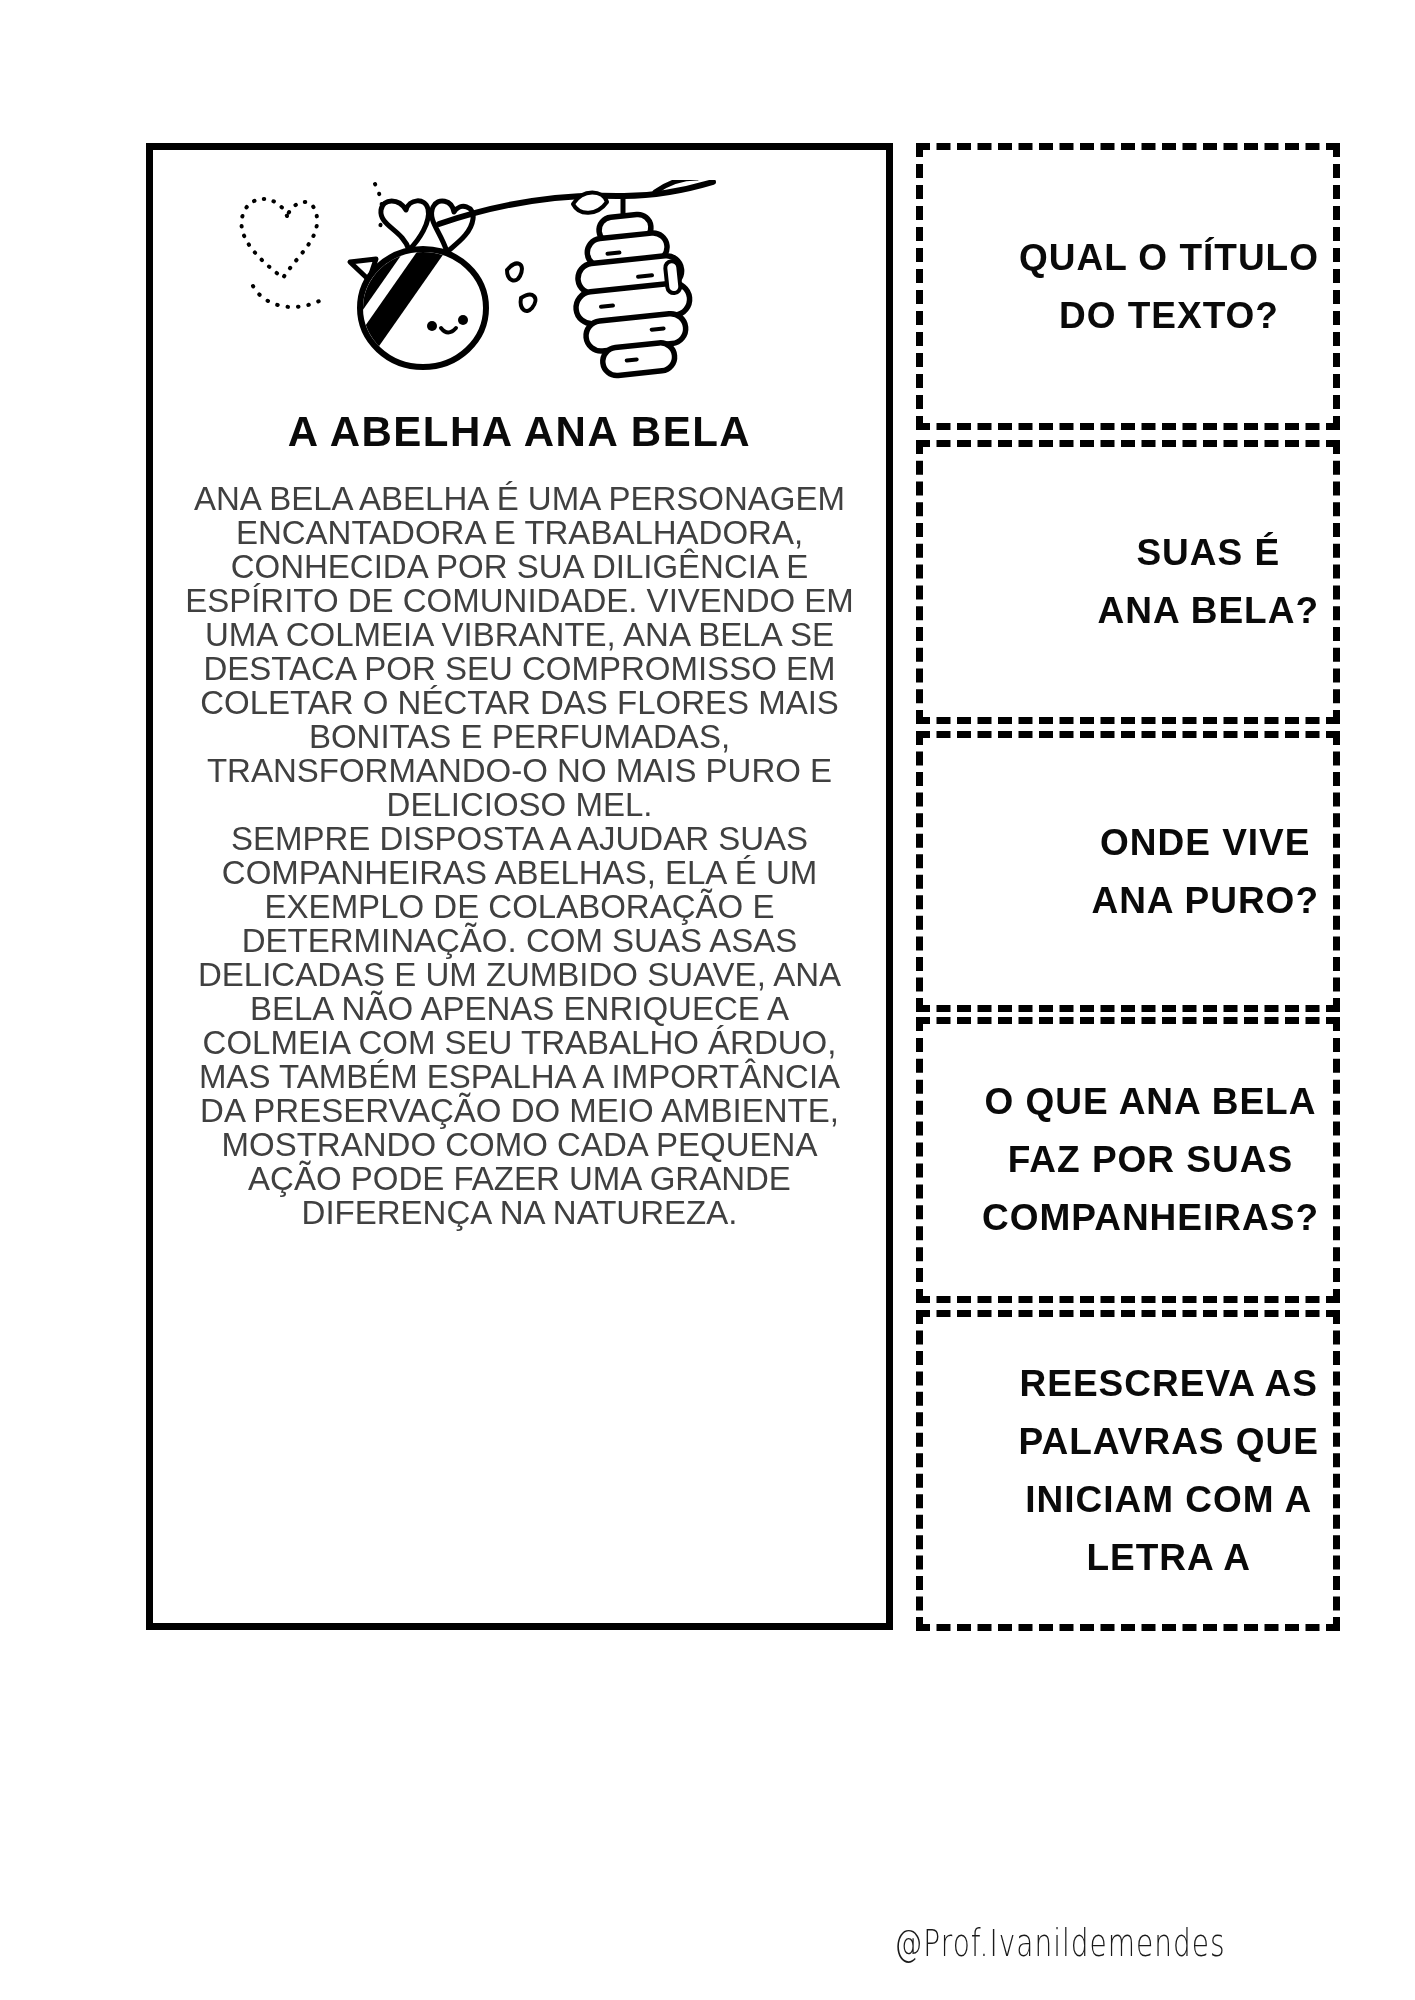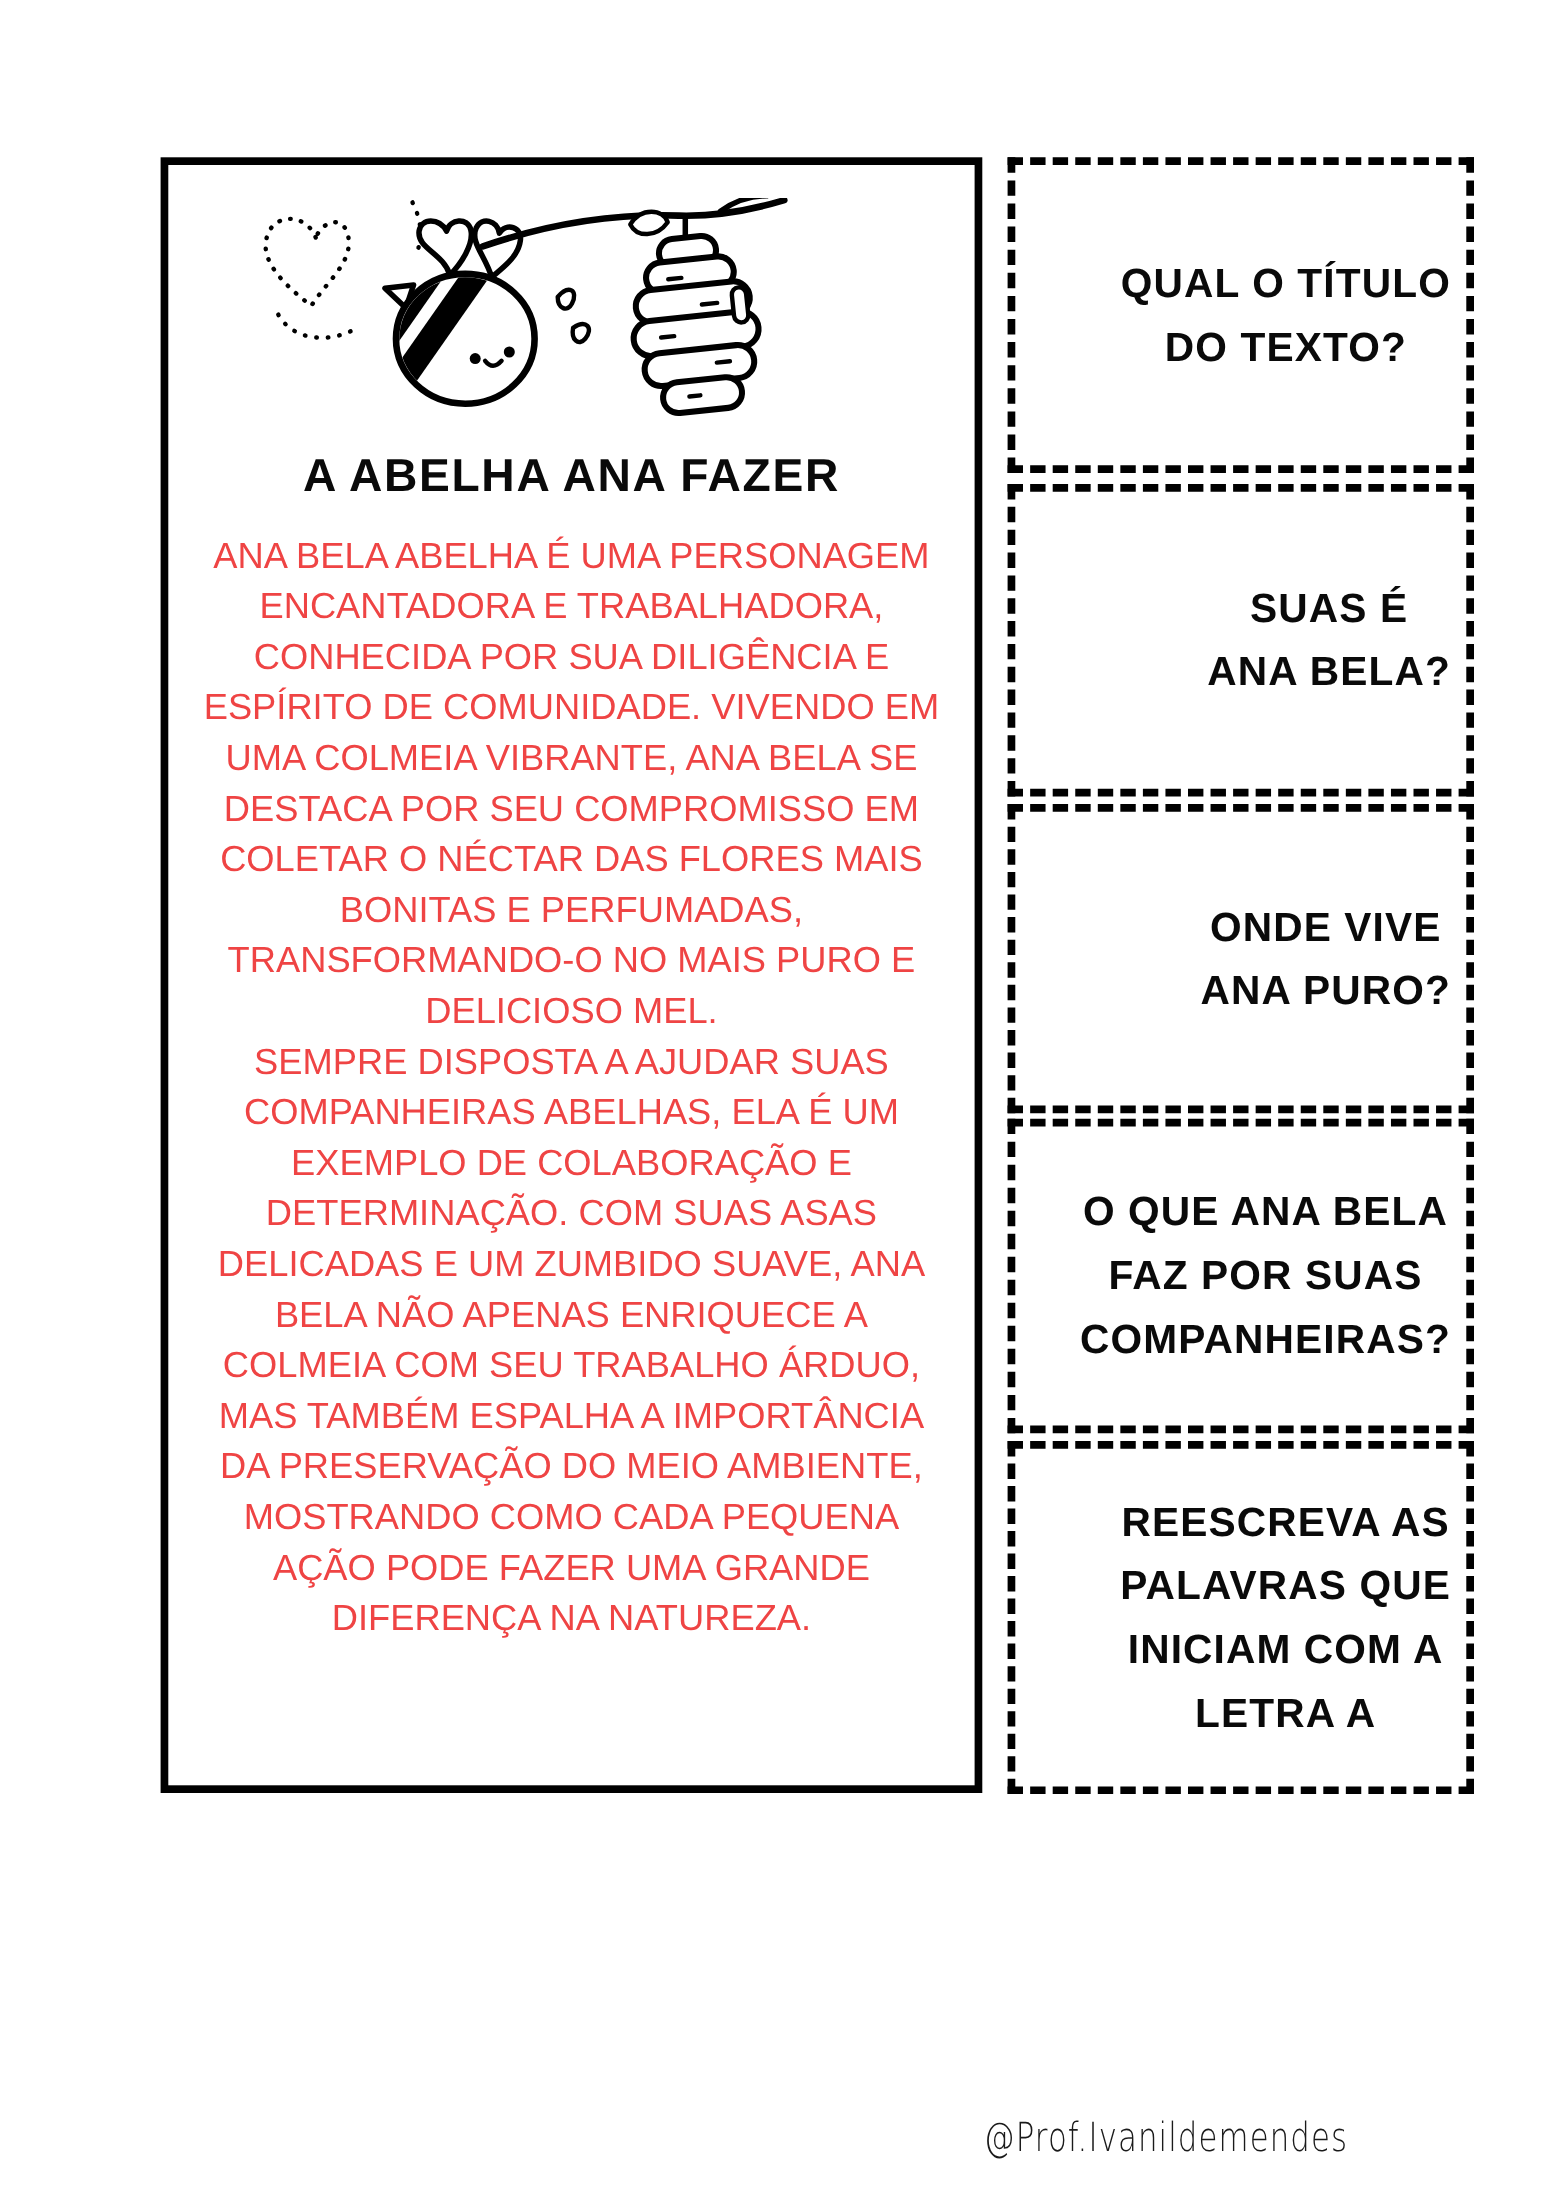--- a/index.html
+++ b/index.html
@@ -17,22 +17,22 @@
   .illustration{
     position:absolute;left:72px;top:30px;width:492px;height:230px;
   }
   .card-title{
     position:absolute;left:0;top:258px;width:100%;
     text-align:center;font-size:42px;font-weight:800;letter-spacing:1.5px;
     color:#0a0a0a;
   }
   .card-body{
     position:absolute;left:18px;right:18px;top:332px;
-    text-align:center;font-size:33px;line-height:46px;
-    white-space:pre-line;color:#ef4444;font-weight:400;
+    text-align:center;font-size:33px;line-height:34px;
+    white-space:pre-line;color:#404040;font-weight:400;
   }
 
   
   .qbox{
     position:absolute;left:916px;width:424px;box-sizing:border-box;
     border:7px dashed #000;background:#fff;
     display:flex;align-items:center;justify-content:flex-end;
   }
   .qbox-1{top:143px;height:287px;}
   .qbox-2{top:440px;height:284px;}
@@ -106,21 +106,21 @@
             <rect x="-57" y="78" width="114" height="32" rx="16"></rect>
             <rect x="-50" y="108" width="100" height="30" rx="15"></rect>
             <rect x="-36" y="136" width="72" height="28" rx="14"></rect>
             <rect x="36" y="56" width="13" height="32" rx="6.5" stroke-width="4"></rect>
             <path d="M-20 42 h12 M8 68 h14 M-32 94 h12 M16 122 h12 M-12 150 h10" fill="none" stroke-width="4" stroke-linecap="round"></path>
           </g>
         </g>
       </svg>
     </div>
 
-    <div class="card-title">A ABELHA ANA FAZER</div>
+    <div class="card-title">A ABELHA ANA BELA</div>
 
     <div class="card-body">ANA BELA ABELHA É UMA PERSONAGEM
 ENCANTADORA E TRABALHADORA,
 CONHECIDA POR SUA DILIGÊNCIA E
 ESPÍRITO DE COMUNIDADE. VIVENDO EM
 UMA COLMEIA VIBRANTE, ANA BELA SE
 DESTACA POR SEU COMPROMISSO EM
 COLETAR O NÉCTAR DAS FLORES MAIS
 BONITAS E PERFUMADAS,
 TRANSFORMANDO-O NO MAIS PURO E

